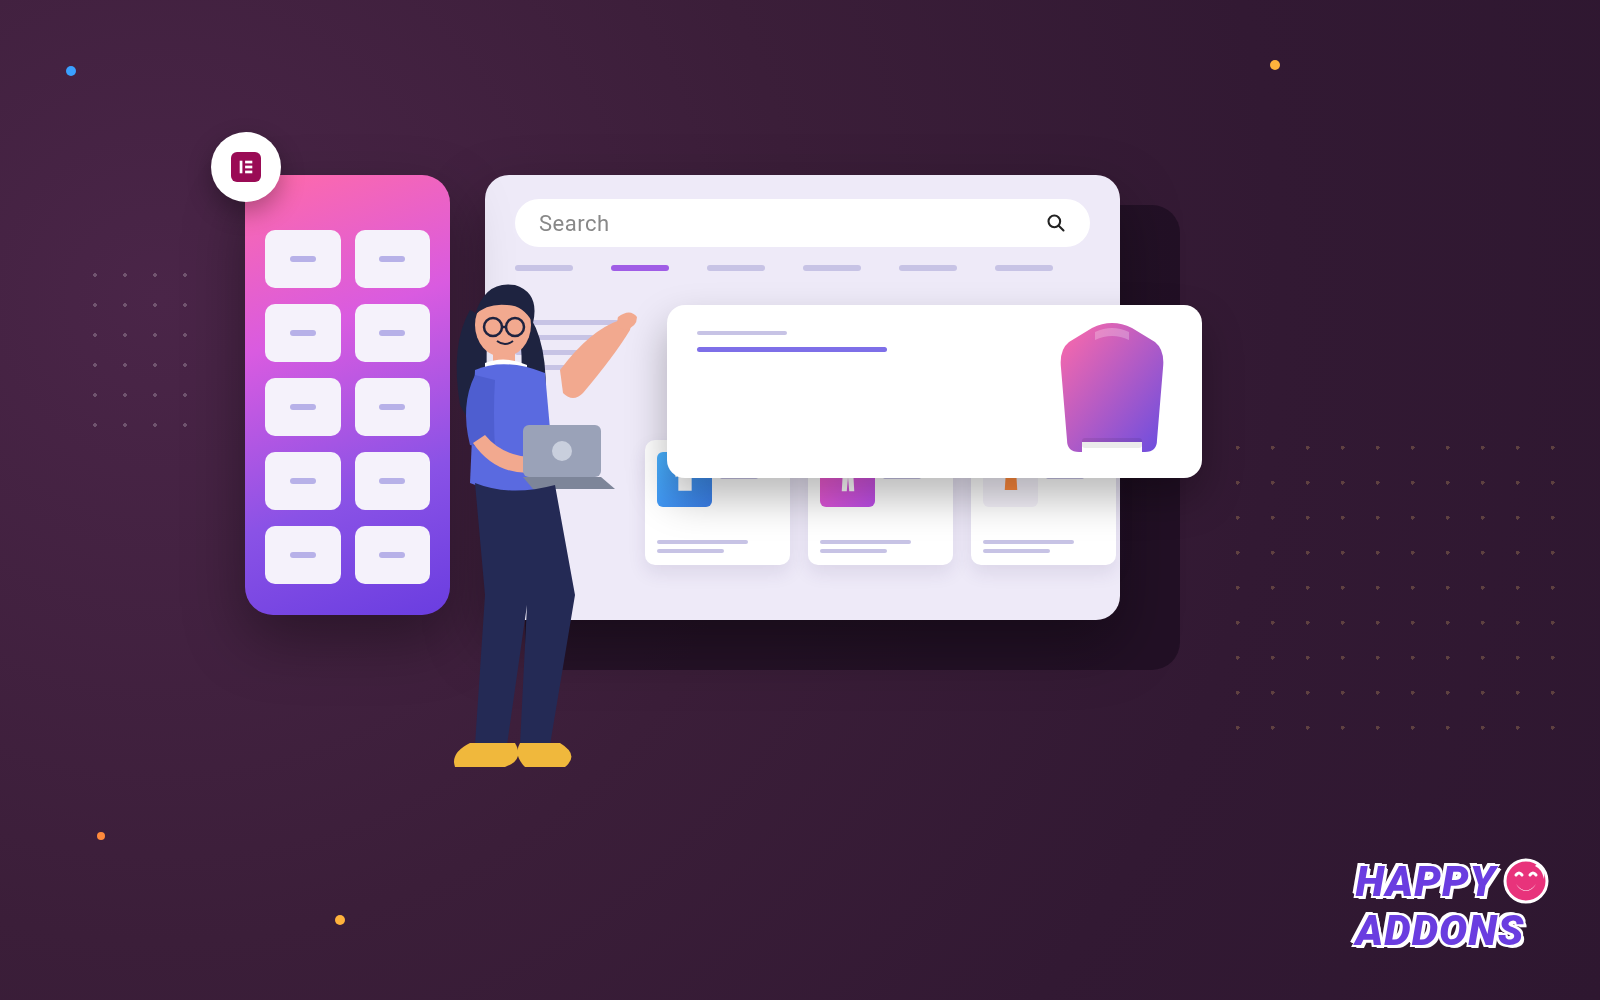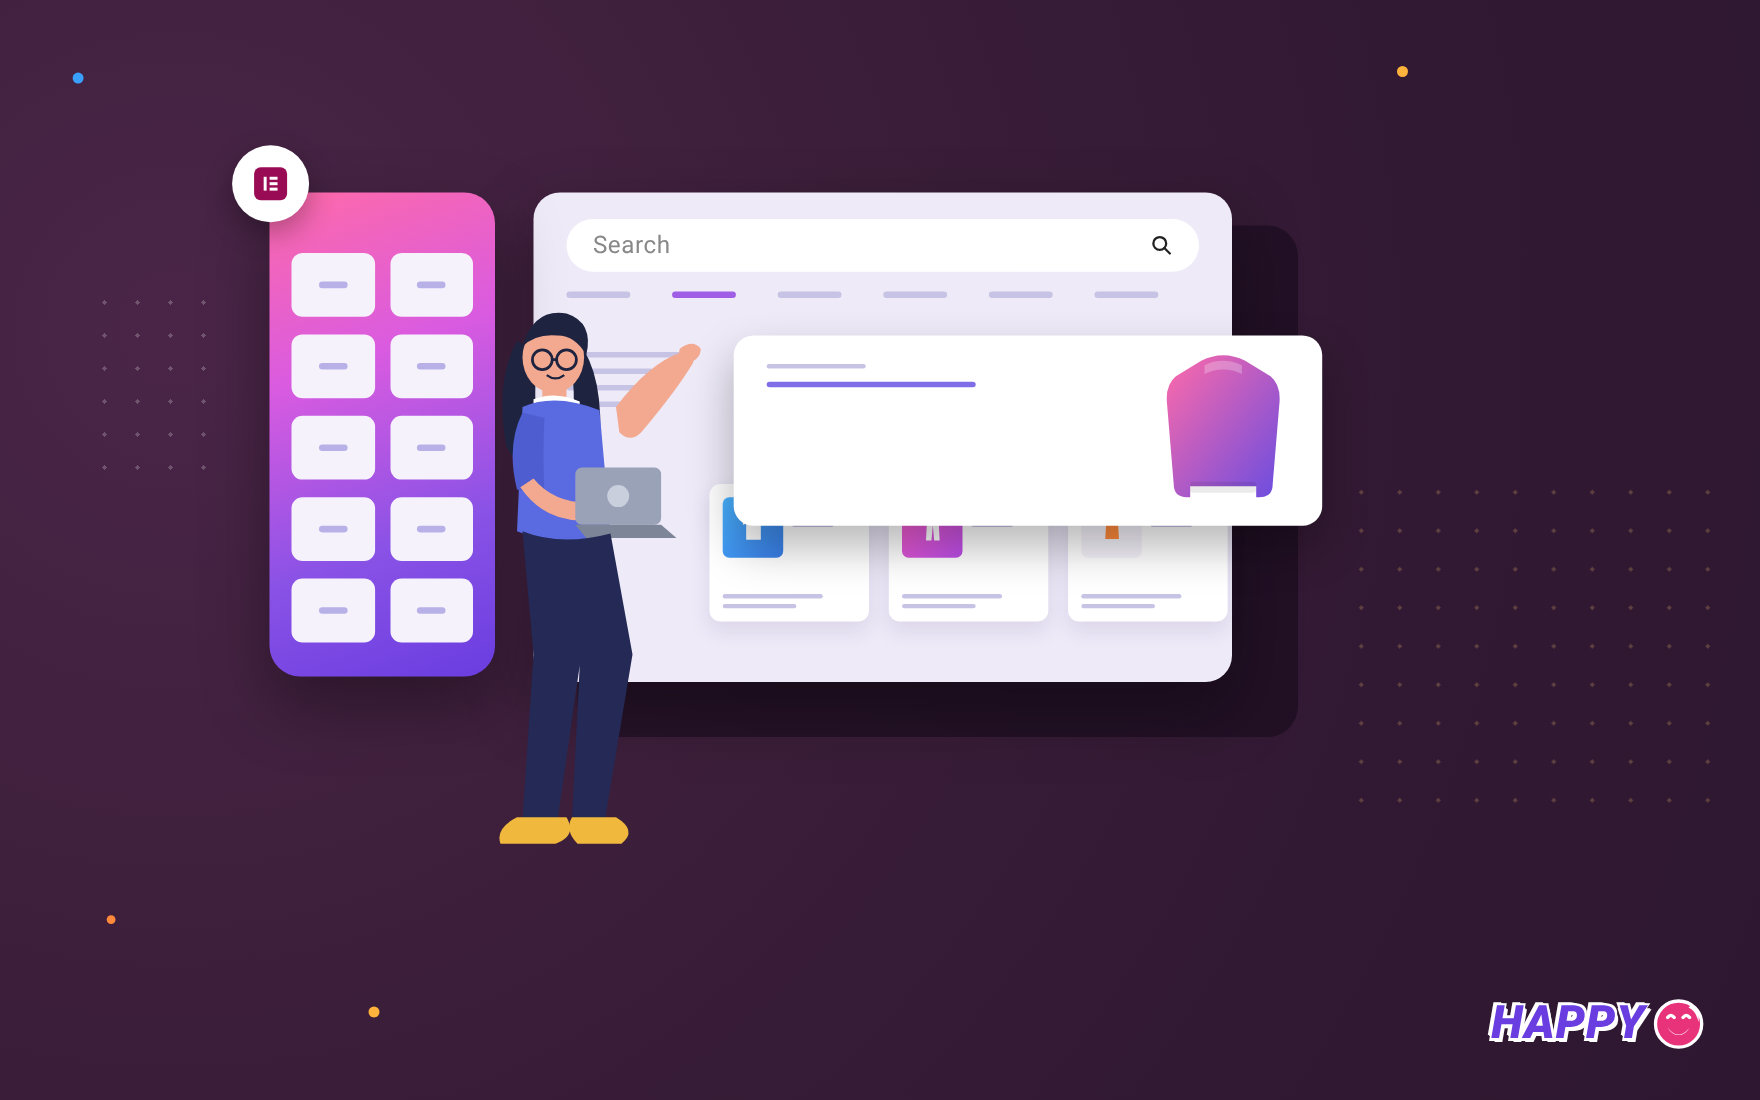--- a/index.html
+++ b/index.html
@@ -168,21 +168,21 @@
     position: absolute;
     left: 415px; top: 275px;
     width: 250px; height: 530px;
   }
 
   
   .brand {
     position: absolute; right: 50px; bottom: 45px;
     text-align: left;
   }
-  .brand-row { display: flex; align-items: center; gap: 6px; }
+  .brand-row { display: flex; gap: 6px; }
   .brand .happy {
     font-size: 42px; font-weight: 900; font-style: italic;
     color: #6a3de0;
     text-shadow: -2px -2px 0 #fff, 2px -2px 0 #fff, -2px 2px 0 #fff, 2px 2px 0 #fff, -3px -3px 0 #fff, 3px 3px 0 #fff;
     letter-spacing: 1px;
   }
   .brand .addons {
     font-size: 42px; font-weight: 900; font-style: italic;
     color: #6a3de0;
     text-shadow: -2px -2px 0 #fff, 2px -2px 0 #fff, -2px 2px 0 #fff, 2px 2px 0 #fff, -3px -3px 0 #fff, 3px 3px 0 #fff;
@@ -391,15 +391,16 @@
       <span class="happy">HAPPY</span>
       <svg class="face" viewBox="0 0 48 48">
         <circle cx="24" cy="24" r="21" fill="#e8337b"></circle>
         <circle cx="24" cy="24" r="21" fill="none" stroke="#fff" stroke-width="3"></circle>
         <path d="M14 18 Q17 14 20 18" stroke="#fff" stroke-width="3" fill="none" stroke-linecap="round"></path>
         <path d="M28 18 Q31 14 34 18" stroke="#fff" stroke-width="3" fill="none" stroke-linecap="round"></path>
         <path d="M14 27 Q24 40 34 27 Q30 34 24 34 Q18 34 14 27 Z" fill="#fff"></path>
         <path d="M35 7 Q44 10 42 22 Q40 12 33 9 Z" fill="#fff"></path>
       </svg>
     </div>
+    <span class="addons">ADDONS</span>
   </div>
 
 </div>
 
 </body></html>

